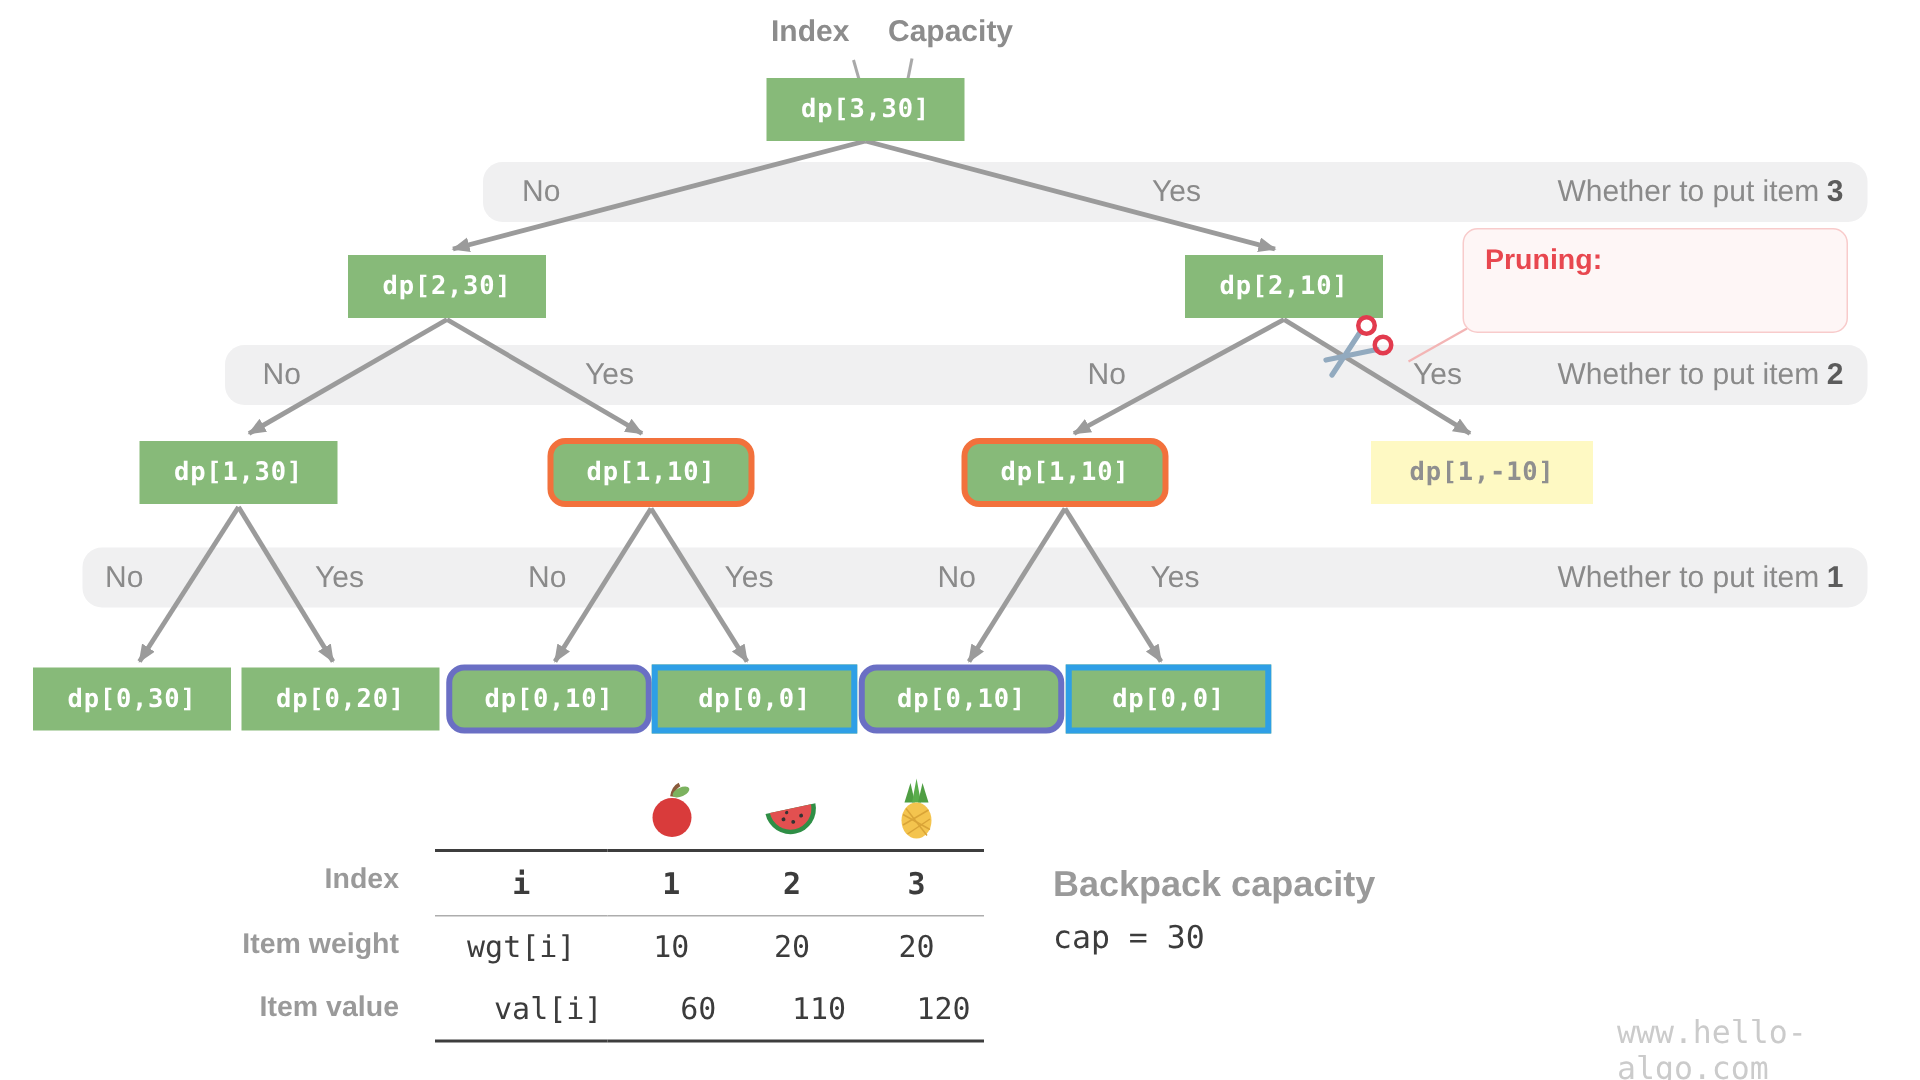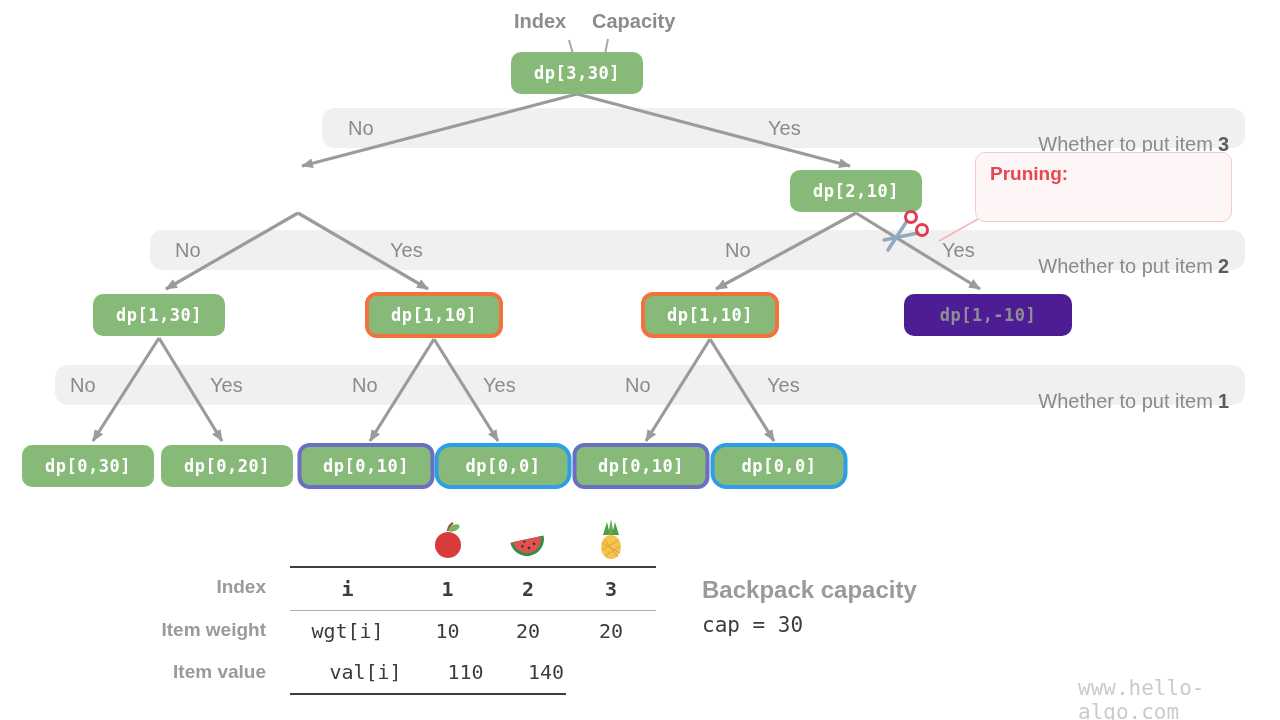--- a/index.html
+++ b/index.html
@@ -4,33 +4,33 @@
 <style>
   html,body{margin:0;padding:0;background:#ffffff;}
   .stage{position:relative;width:1280px;height:720px;background:#ffffff;overflow:hidden;
          font-family:"Liberation Sans",sans-serif;}
   
   .ptr-label{position:absolute;font-size:20px;font-weight:bold;color:#8c8c8c;}
   
   .band{position:absolute;height:40px;background:#f0f0f1;border-radius:13px;z-index:1;}
   .band .lbl{position:absolute;top:0;height:40px;line-height:40px;font-size:20px;color:#8a8a8a;}
   .band .question{position:absolute;right:16px;top:0;height:44px;line-height:40px;
-                  font-size:20px;color:#8a8a8a;white-space:pre;margin-top:16px;}
+                  font-size:20px;color:#8a8a8a;white-space:pre;}
   .band .question b{color:#5c5c5c;font-weight:bold;margin-left:5px;}
   
   .edges{position:absolute;left:0;top:0;z-index:2;pointer-events:none;}
   
-  .node{position:absolute;box-sizing:border-box;width:132px;height:42px;border-radius:10px;
+  .node{position:absolute;box-sizing:border-box;width:132px;height:42px;border-radius:0;
         background:#87ba79;color:#ffffff;display:flex;align-items:center;justify-content:center;
         font-family:"DejaVu Sans Mono",monospace;font-weight:bold;font-size:17px;
         letter-spacing:0.5px;z-index:3;transform:translateX(-50%);}
-  .node--gray{background:#4c1d95;color:#8f8f8f;width:168px;}
+  .node--gray{background:#fef9c3;color:#8f8f8f;width:148px;}
   .node--orange{border:4px solid #f2713c;height:46px;width:138px;border-radius:12px;}
   .node--purple{border:4px solid #6a6fc4;height:46px;width:137px;border-radius:12px;}
-  .node--blue{border:4px solid #2e9fe6;height:46px;width:137px;border-radius:16px;}
+  .node--blue{border:4px solid #2e9fe6;height:46px;width:137px;border-radius:0;}
   
   .pruning{position:absolute;left:975px;top:152px;width:257px;height:70px;box-sizing:border-box;
            background:#fef6f6;border:1.5px solid #f8cbcb;border-radius:10px;padding:8px 14px;
            z-index:4;}
   .pruning .t1{font-size:19px;font-weight:bold;color:#e8474f;line-height:26px;}
   .pruning .t1 .colon{font-weight:bold;}
   .pruning .t2{font-size:18px;color:#ee6f6f;line-height:26px;}
   .scissors{position:absolute;left:878px;top:204px;z-index:5;}
   
   .items-table{position:absolute;left:0;top:512px;display:grid;z-index:2;
@@ -104,20 +104,21 @@
       <line x1="710" y1="339" x2="774" y2="441"></line>
     </g>
     <g stroke="#a9a9a9" stroke-width="2">
       <line x1="569" y1="40" x2="573" y2="54"></line>
       <line x1="608" y1="39" x2="605" y2="54"></line>
     </g>
     <line x1="978" y1="219" x2="939" y2="241" stroke="#f3b5b5" stroke-width="1.5"></line>
   </svg>
 
   <div class="node" style="left:577px;top:52px;">dp[3,30]</div>
+  <div class="node" style="left:298px;top:170px;">dp[2,30]</div>
   <div class="node" style="left:856px;top:170px;">dp[2,10]</div>
 
   <div class="node" style="left:159px;top:294px;">dp[1,30]</div>
   <div class="node node--orange" style="left:434px;top:292px;">dp[1,10]</div>
   <div class="node node--orange" style="left:710px;top:292px;">dp[1,10]</div>
   <div class="node node--gray" style="left:988px;top:294px;">dp[1,-10]</div>
 
   <div class="node" style="left:88px;top:445px;">dp[0,30]</div>
   <div class="node" style="left:227px;top:445px;">dp[0,20]</div>
   <div class="node node--purple" style="left:366px;top:443px;">dp[0,10]</div>
@@ -181,21 +182,22 @@
     <div class="cell mono b r-head ruled">3</div>
 
     <div class="cell rowhead r-wgt">Item weight</div>
     <div class="cell mono r-wgt ruled">wgt[i]</div>
     <div class="cell mono r-wgt ruled">10</div>
     <div class="cell mono r-wgt ruled">20</div>
     <div class="cell mono r-wgt ruled">20</div>
 
     <div class="cell rowhead r-val">Item value</div>
     <div class="cell mono r-val ruled">val[i]</div>
+    <div class="cell mono r-val ruled">60</div>
     <div class="cell mono r-val ruled">110</div>
-    <div class="cell mono r-val ruled">140</div>
+    <div class="cell mono r-val ruled">120</div>
   </div>
 
   <div class="cap-label">Backpack capacity</div>
   <div class="cap-value">cap = 30</div>
 
   <div class="watermark">www.hello-algo.com</div>
 </div>
 
 </body></html>

